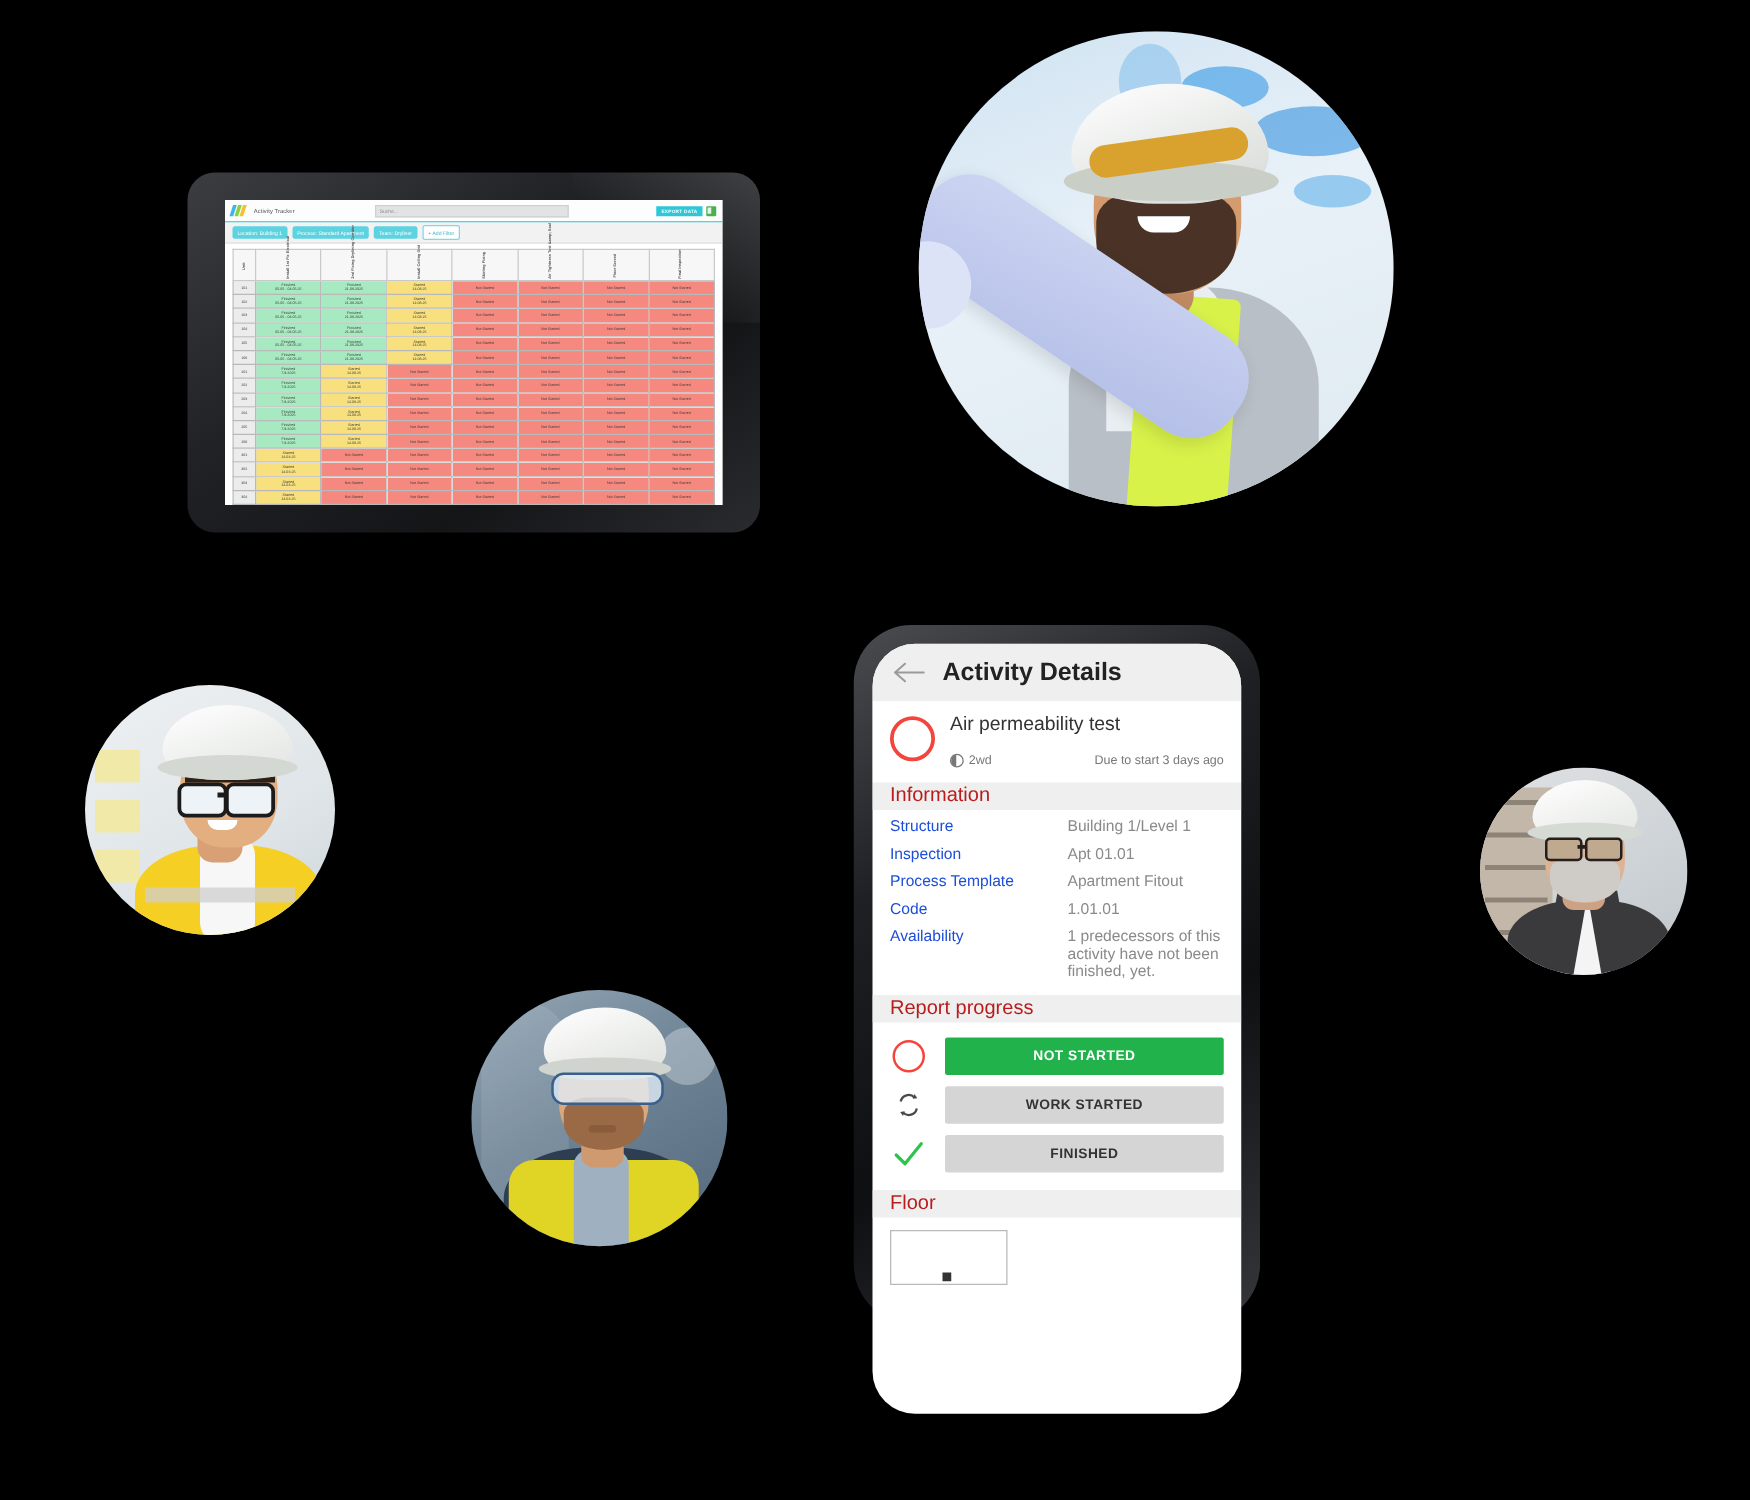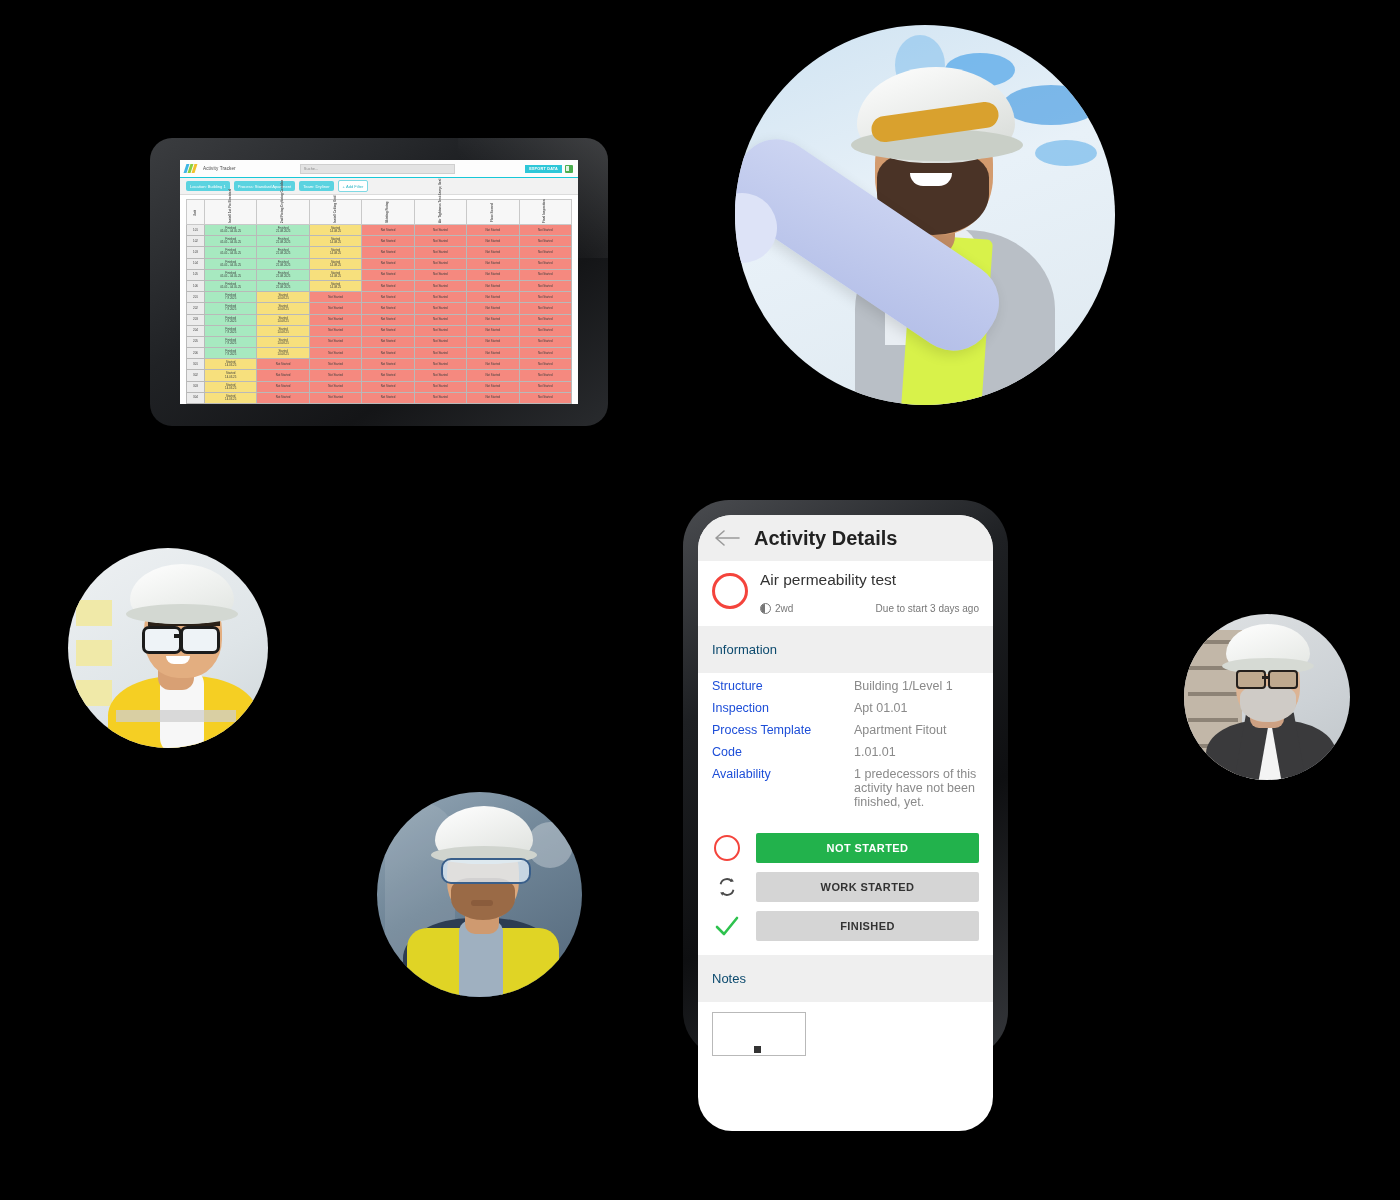--- a/index.html
+++ b/index.html
@@ -69,21 +69,21 @@
   .back-arrow{width:26px;height:18px;flex:none;}
   .ph-title{font-size:20px;font-weight:bold;color:#222;}
   .act-row{display:flex;gap:12px;padding:10px 14px 12px 14px;background:#fff;align-items:flex-start;}
   .circ-red{width:30px;height:30px;border:3px solid #f4443c;border-radius:50%;flex:none;margin-top:2px;}
   .act-main{flex:1;}
   .act-title{font-size:15.5px;color:#333;margin-bottom:14px;}
   .act-meta{display:flex;align-items:center;font-size:10px;color:#777;}
   .dur-icon{width:9px;height:9px;border-radius:50%;border:1px solid #777;margin-right:4px;position:relative;flex:none;}
   .dur-icon:after{content:"";position:absolute;left:0;top:0;width:4px;height:9px;background:#777;border-radius:9px 0 0 9px;}
   .act-due{margin-left:auto;padding-left:40px;}
-  .sec-hd{background:#efefef;color:#0c4a6e;font-size:13px;padding:16px 14px;}
+  .sec-hd{background:#efefef;color:#b91c1c;font-size:16px;padding:2px 14px;}
   .info-tbl{padding:2px 14px 8px 14px;}
   .info-row{display:flex;padding:4px 0;font-size:12.5px;}
   .info-k{width:142px;color:#1d4ed8;flex:none;}
   .info-v{color:#8a8a8a;}
   .prog-list{padding:12px 14px 14px 14px;display:flex;flex-direction:column;gap:9px;}
   .prog-row{display:flex;align-items:center;gap:14px;}
   .pr-ico{width:30px;height:30px;flex:none;display:flex;align-items:center;justify-content:center;}
   .pr-btn{flex:1;height:30px;border-radius:2px;display:flex;align-items:center;justify-content:center;
     font-size:11px;font-weight:bold;letter-spacing:.4px;color:#333;background:#d5d5d5;}
   .pr-btn.on{background:#22b24c;color:#fff;}
@@ -483,20 +483,21 @@
         <div class="info-row">
           <span class="info-k">Code</span>
           <span class="info-v">1.01.01</span>
         </div>
         <div class="info-row">
           <span class="info-k">Availability</span>
           <span class="info-v" style="width:140px;">1 predecessors of this activity have not been finished, yet.</span>
         </div>
       </div>
 
+      <div class="sec-hd">Report progress</div>
       <div class="prog-list">
         <div class="prog-row">
           <span class="pr-ico">
               <span class="o-red"></span>
             </span>
           <span class="pr-btn on">NOT STARTED</span>
         </div>
         <div class="prog-row">
           <span class="pr-ico">
             <svg viewBox="0 0 24 24" width="22" height="22">
@@ -511,19 +512,19 @@
         <div class="prog-row">
           <span class="pr-ico">
             <svg viewBox="0 0 26 26" width="26" height="26">
               <path d="M3 14 L10 21 L23 5" fill="none" stroke="#2ec24e" stroke-width="2.6" stroke-linecap="round" stroke-linejoin="round"></path>
             </svg>
           </span>
           <span class="pr-btn">FINISHED</span>
         </div>
       </div>
 
-      <div class="sec-hd">Notes</div>
+      <div class="sec-hd">Floor</div>
       <div class="notes-box"></div>
 
     </div>
   </div>
 
 </div>
 
 </body></html>

